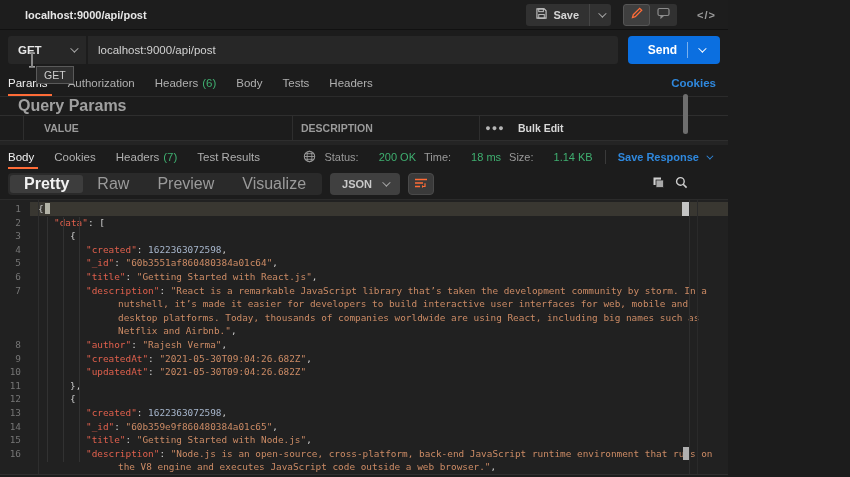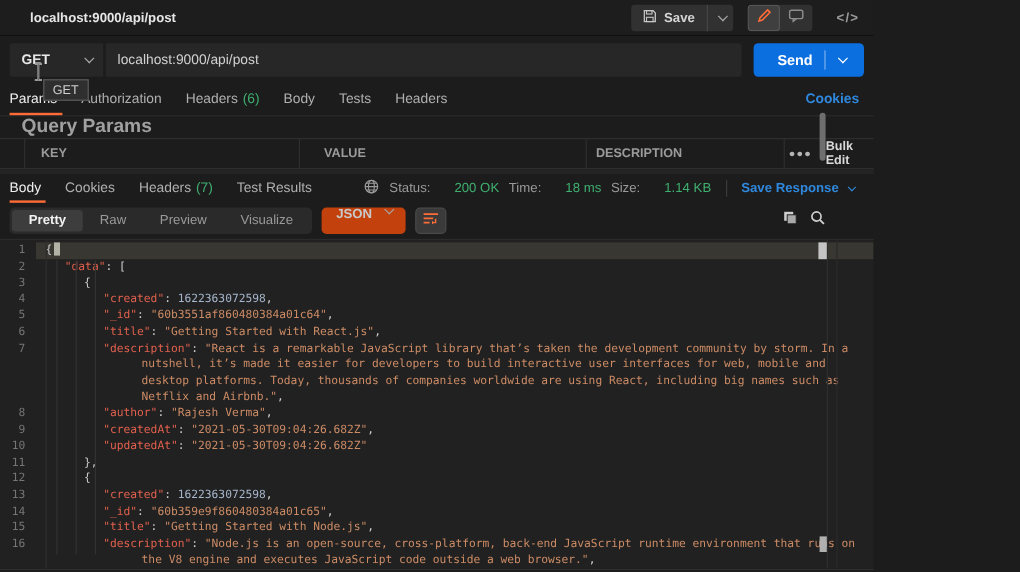--- a/index.html
+++ b/index.html
@@ -89,24 +89,24 @@
   .resp-meta { margin-left:auto; display:flex; align-items:center; gap:8px; font-size:11px; }
   .meta-pair { color:#9a9a9a; }
   .meta-pair b { color:#3faf70; font-weight:normal; margin-left:20px; }
   .meta-sep { width:1px; height:14px; background:#3a3a3a; margin:0 4px; }
   .save-resp { color:#2f88dd; font-weight:bold; font-size:11px; display:flex; align-items:center; gap:7px; cursor:pointer; }
   .save-resp .chev { border-color:#2f88dd; width:5px; height:5px; }
 
   .resp-toolbar { height:31px; flex:0 0 31px; display:flex; align-items:center; gap:8px;
     padding:0 8px; border-bottom:1px solid #2b2b2b; }
   .seg { display:flex; align-items:center; background:#2a2a2a; border-radius:4px; height:22px; padding:2px; }
-  .seg-chip { font-size:11px; color:#9a9a9a; padding:0 14px; height:18px; display:flex; align-items:center;
+  .seg-chip { font-size:16px; color:#9a9a9a; padding:0 14px; height:18px; display:flex; align-items:center;
     border-radius:3px; cursor:pointer; }
   .seg-chip.active { background:#3d3d3d; color:#f2f2f2; font-weight:bold; }
-  .json-select { display:flex; align-items:flex-start; gap:10px; background:#c2410c; border-radius:4px;
+  .json-select { display:flex; align-items:center; gap:10px; background:#404040; border-radius:4px;
     height:22px; padding:0 12px; font-size:11px; font-weight:bold; color:#c9c9c9; cursor:pointer; }
   .wrap-btn { width:26px; height:22px; background:#3a3a3a; border:1px solid #4a4a4a; border-radius:4px;
     display:flex; align-items:center; justify-content:center; cursor:pointer; }
   .resp-icons { margin-left:auto; display:flex; align-items:center; gap:10px; padding-right:32px; }
   .resp-icons svg { cursor:pointer; }
 
   
   .code-area { flex:1; background:#212121; position:relative; overflow:hidden;
     font-family:"DejaVu Sans Mono", monospace; font-size:9.4px; line-height:13.6px; padding-top:2px; }
   .cl { display:flex; }
@@ -220,21 +220,20 @@
     </span>
     <span class="tab">
       <span>Headers</span>
     </span>
     <span class="cookies-link">Cookies</span>
   </nav>
 
   <div class="qp-label">Query Params</div>
   <div class="qp-table">
     <div class="qp-cell qp-check"></div>
-    <div class="qp-cell qp-key">KEY</div>
     <div class="qp-cell qp-value">VALUE</div>
     <div class="qp-cell qp-desc">DESCRIPTION</div>
     <div class="qp-cell qp-more">●●●</div>
     <div class="qp-cell qp-bulk">Bulk Edit</div>
     <div class="upper-scroll-thumb"></div>
   </div>
 
   <section class="response">
     <div class="resp-header">
       <span class="tab active">

